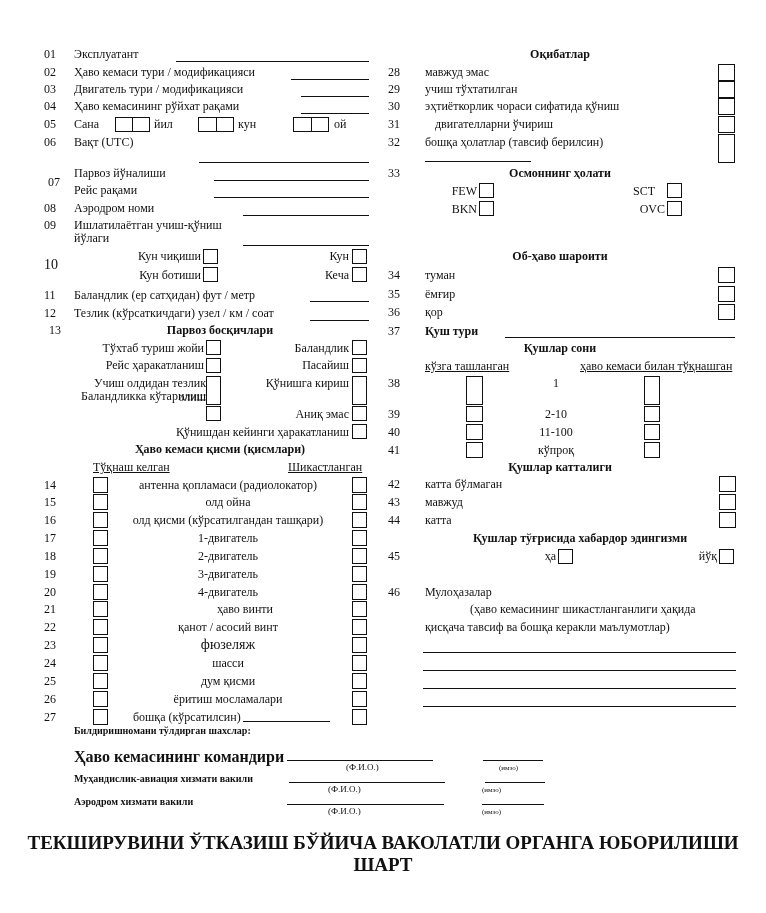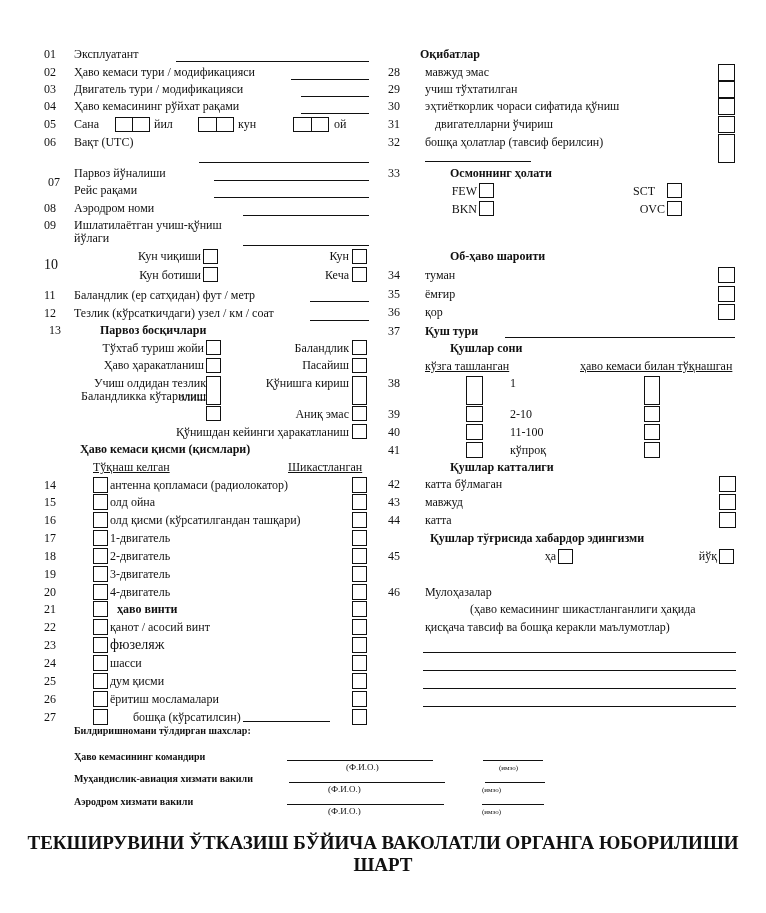--- a/index.html
+++ b/index.html
@@ -8,21 +8,21 @@
   .a { position:absolute; white-space:nowrap; line-height:14px; }
   .b { font-weight:bold; }
   .u { text-decoration:underline; }
   .ln { position:absolute; height:0; border-top:1px solid #111; }
   .cb { position:absolute; width:15px; height:15px; border:1px solid #111; box-sizing:border-box; background:#fff; cursor:pointer; }
   .cbt { height:29px; }
   .dbox { position:absolute; height:15px; border:1px solid #111; box-sizing:border-box; display:flex; }
   .dbox span { flex:1; border-right:1px solid #111; cursor:text; }
   .dbox span:last-child { border-right:none; }
   .r { text-align:right; }
-  .c { text-align:left; }
+  .c { text-align:center; }
   .sm { font-size:9px; }
   .title { position:absolute; left:0; width:766px; top:832px; text-align:center;
            font-weight:bold; font-size:19px; line-height:22px; }
 </style>
 </head>
 <body>
 
 <div class="a" style="left:44px;top:47px">01</div>
 <div class="a" style="left:74px;top:47px">Эксплуатант</div>
 <div class="ln" style="left:176px;width:193px;top:61px"></div>
@@ -95,21 +95,21 @@
 <div class="ln" style="left:310px;width:59px;top:320px"></div>
 
 <div class="a" style="left:49px;top:323px">13</div>
 <div class="a b c" style="left:100px;width:240px;top:323px">Парвоз босқичлари</div>
 
 <div class="a r" style="left:60px;width:144px;top:341px">Тўхтаб туриш жойи</div>
 <div class="cb" style="left:206px;top:340px"></div>
 <div class="a r" style="left:240px;width:109px;top:341px">Баландлик</div>
 <div class="cb" style="left:352px;top:340px"></div>
 
-<div class="a r" style="left:60px;width:144px;top:358px">Ҳаво ҳаракатланиш</div>
+<div class="a r" style="left:60px;width:144px;top:358px">Рейс ҳаракатланиш</div>
 <div class="cb" style="left:206px;top:358px"></div>
 <div class="a r" style="left:240px;width:109px;top:358px">Пасайиш</div>
 <div class="cb" style="left:352px;top:358px"></div>
 
 <div class="a r" style="left:60px;width:146px;top:376px">Учиш олдидан тезлик</div>
 <div class="a r" style="left:60px;width:146px;top:390px">олиш</div>
 <div class="cb cbt" style="left:206px;top:376px"></div>
 <div class="a r" style="left:240px;width:109px;top:376px">Қўнишга кириш</div>
 <div class="cb cbt" style="left:352px;top:376px"></div>
 
@@ -149,21 +149,21 @@
     <div class="a" style="left:44px;top:567px">19</div>
     <div class="cb" style="left:93px;top:566px;height:16px"></div>
     <div class="a c" style="left:110px;width:236px;top:567px;">3-двигатель</div>
     <div class="cb" style="left:352px;top:566px;height:16px"></div>
     <div class="a" style="left:44px;top:585px">20</div>
     <div class="cb" style="left:93px;top:584px;height:16px"></div>
     <div class="a c" style="left:110px;width:236px;top:585px;">4-двигатель</div>
     <div class="cb" style="left:352px;top:584px;height:16px"></div>
     <div class="a" style="left:44px;top:602px">21</div>
     <div class="cb" style="left:93px;top:601px;height:16px"></div>
-    <div class="a c" style="left:117px;width:236px;top:602px;font-weight:bold;">ҳаво винти</div>
+    <div class="a c" style="left:127px;width:236px;top:602px;">ҳаво винти</div>
     <div class="cb" style="left:352px;top:601px;height:16px"></div>
     <div class="a" style="left:44px;top:620px">22</div>
     <div class="cb" style="left:93px;top:619px;height:16px"></div>
     <div class="a c" style="left:110px;width:236px;top:620px;">қанот / асосий винт</div>
     <div class="cb" style="left:352px;top:619px;height:16px"></div>
     <div class="a" style="left:44px;top:638px">23</div>
     <div class="cb" style="left:93px;top:637px;height:16px"></div>
     <div class="a c" style="left:110px;width:236px;top:638px;font-size:14px;">фюзеляж</div>
     <div class="cb" style="left:352px;top:637px;height:16px"></div>
     <div class="a" style="left:44px;top:656px">24</div>
@@ -279,21 +279,21 @@
 <div class="a" style="left:425px;top:585px">Мулоҳазалар</div>
 <div class="a" style="left:470px;top:602px">(ҳаво кемасининг шикастланганлиги ҳақида</div>
 <div class="a" style="left:425px;top:620px">қисқача тавсиф ва бошқа керакли маълумотлар)</div>
 <div class="ln" style="left:423px;width:313px;top:652px"></div>
 <div class="ln" style="left:423px;width:313px;top:670px"></div>
 <div class="ln" style="left:423px;width:313px;top:688px"></div>
 <div class="ln" style="left:423px;width:313px;top:706px"></div>
 
 <div class="a b" style="left:74px;top:724px;font-size:10px">Билдиришномани тўлдирган шахслар:</div>
 
-<div class="a b" style="left:74px;top:750px;font-size:10px">Ҳаво кемасининг командири</div>
+<div class="a b" style="left:74px;top:750px;font-size:16px">Ҳаво кемасининг командири</div>
 <div class="ln" style="left:287px;width:146px;top:760px"></div>
 <div class="a sm" style="left:346px;top:760px">(Ф.И.О.)</div>
 <div class="ln" style="left:483px;width:60px;top:760px"></div>
 <div class="a sm" style="left:499px;top:761px;font-size:7px">(имзо)</div>
 
 <div class="a b" style="left:74px;top:772px;font-size:10px">Муҳандислик-авиация хизмати вакили</div>
 <div class="ln" style="left:289px;width:156px;top:782px"></div>
 <div class="a sm" style="left:328px;top:782px">(Ф.И.О.)</div>
 <div class="ln" style="left:485px;width:60px;top:782px"></div>
 <div class="a sm" style="left:482px;top:783px;font-size:7px">(имзо)</div>

